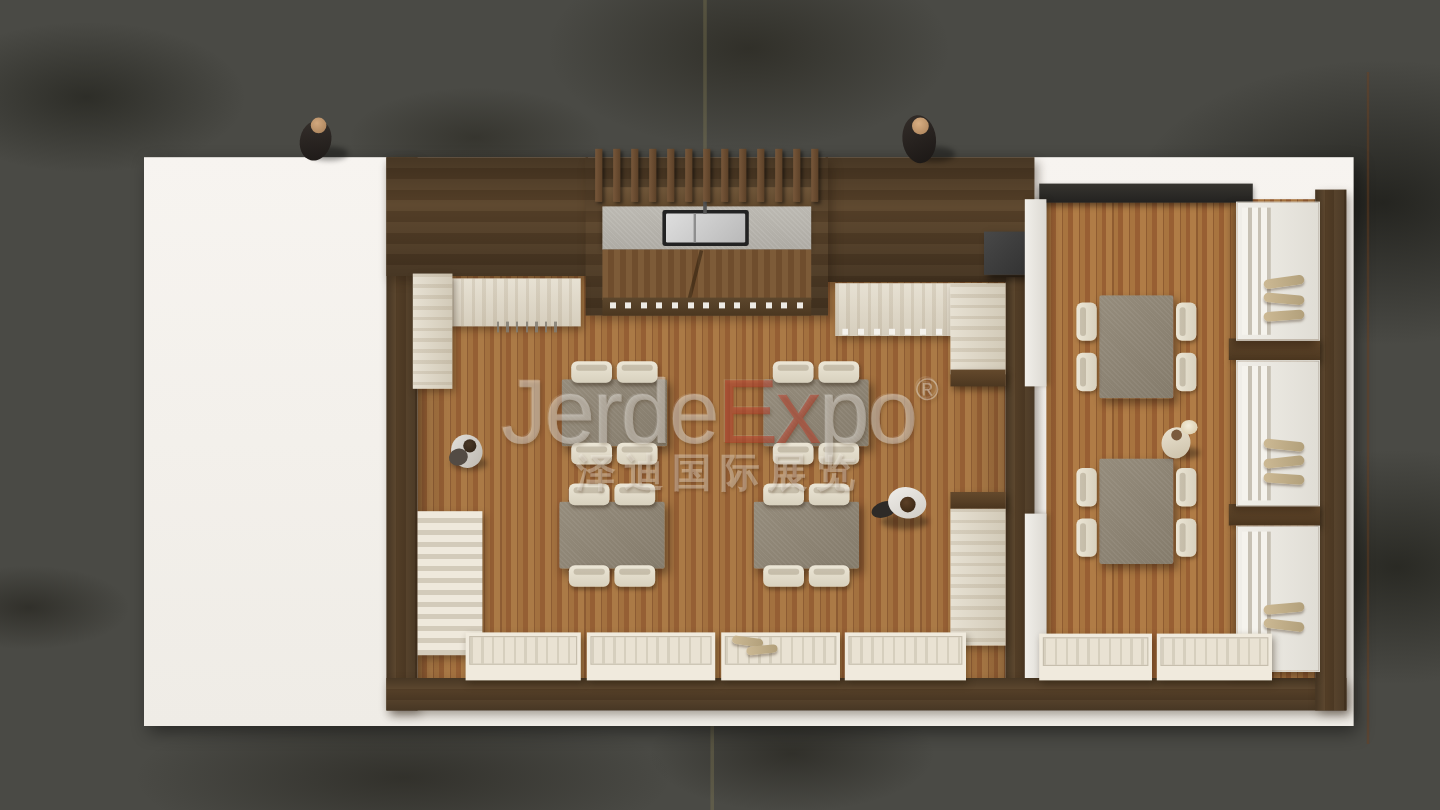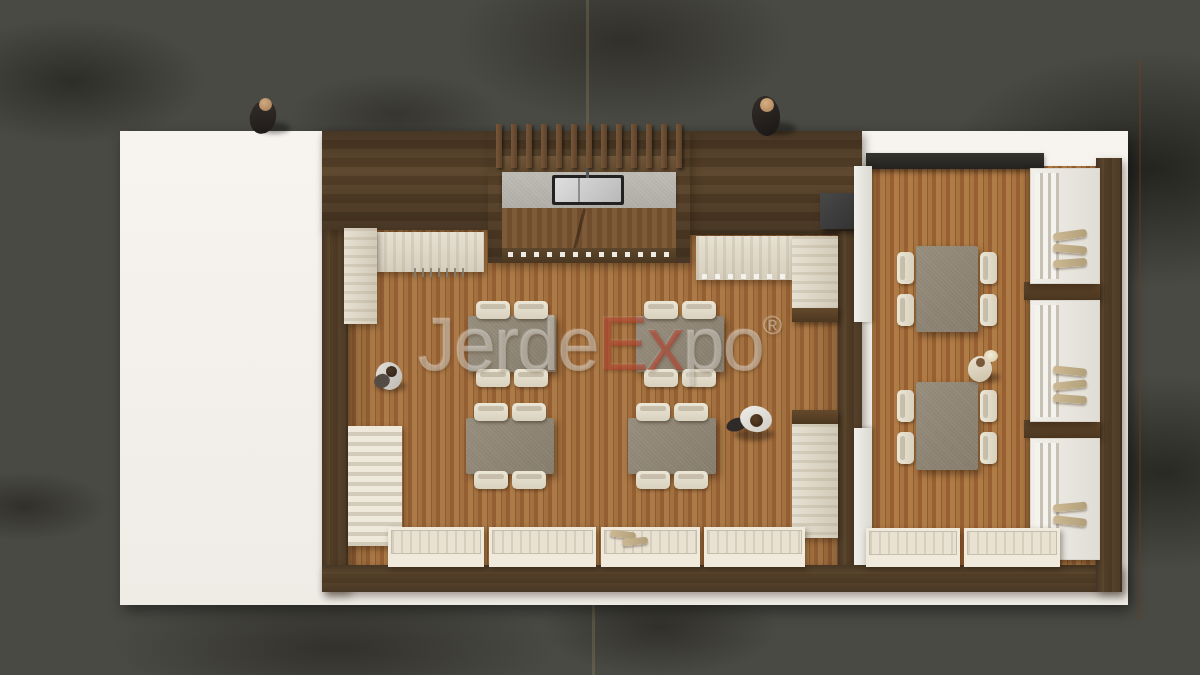--- a/index.html
+++ b/index.html
@@ -304,14 +304,15 @@
     <div class="p-head" style="left:24px;top:12px;width:13px;height:13px;background:radial-gradient(circle at 40% 35%,#5c4027,#33220f);"></div>
   </div>
   <div class="person" style="left:964px;top:348px;z-index:30;">
     <div class="p-shadow" style="left:6px;top:24px;width:30px;height:11px;"></div>
     <div class="p-body" style="left:4px;top:8px;width:24px;height:26px;background:linear-gradient(150deg,#ece4d2,#cbc0a8);transform:rotate(12deg);"></div>
     <div class="p-head" style="left:20px;top:2px;width:14px;height:12px;background:radial-gradient(circle at 45% 40%,#f3ecd9,#d6c8a6);"></div>
     <div class="p-head" style="left:12px;top:10px;width:9px;height:9px;background:#7a5a3c;"></div>
   </div>
 
   <div class="wm wm-main"><span>Jerde</span><span class="wm-accent">Ex</span><span>po</span><span class="wm-reg">®</span></div>
+  <div class="wm wm-sub">泽迪国际展览</div>
 
 </div>
 
 </body></html>

